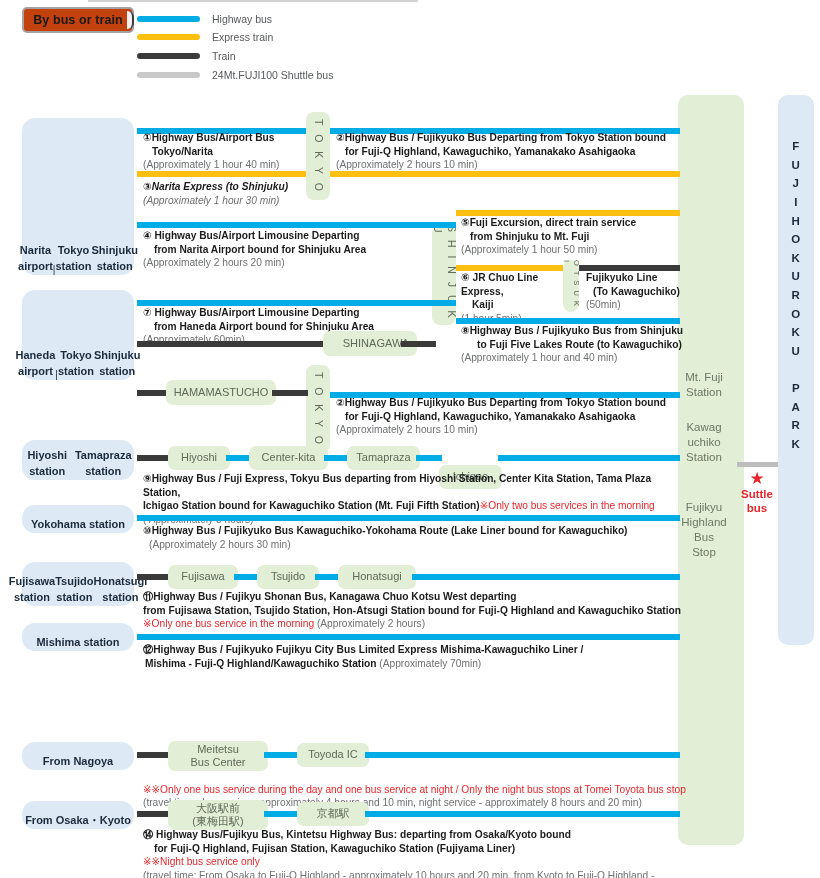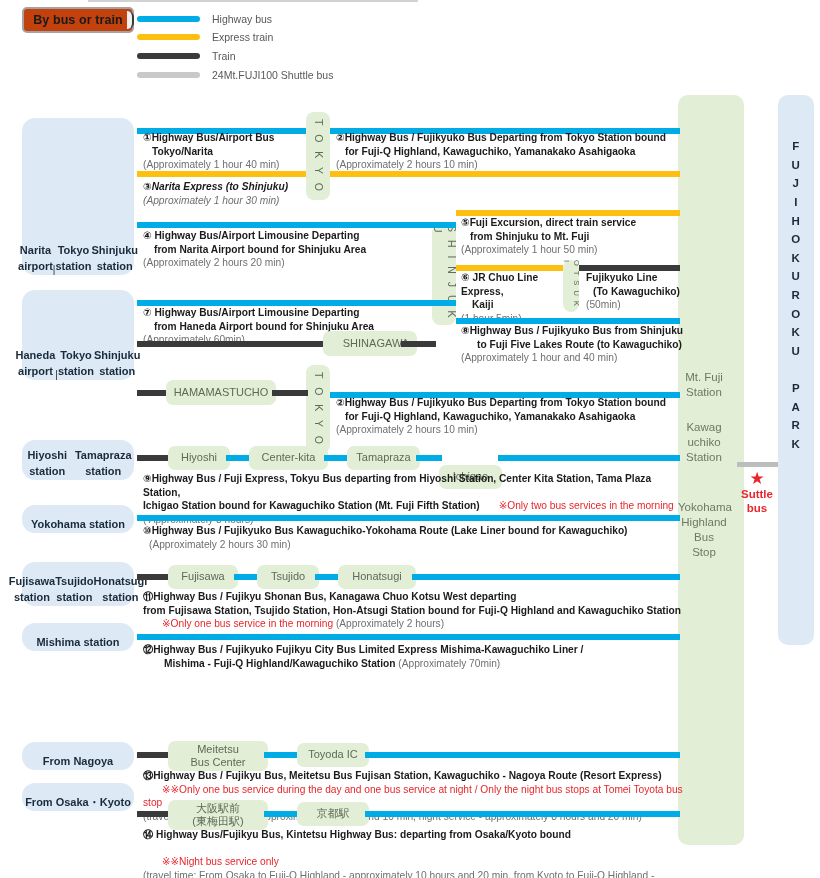--- a/index.html
+++ b/index.html
@@ -52,21 +52,21 @@
     position:absolute;background:#e2eed6;border-radius:8px;
     display:flex;flex-direction:column;align-items:center;justify-content:center;
     font-size:10.5px;color:#5d6b58;letter-spacing:.5px;line-height:1.32;
   }
   .vpill.small{font-size:7.5px;line-height:1.35;}
 
   
   .txt{position:absolute;font-size:10.2px;color:#1b1b1b;line-height:1.34;}
   .txt b,.txt .bold{font-weight:bold;}
   .txt .dim{color:#6d6f71;font-weight:normal;}
-  .txt .red{color:#e8262b;font-weight:normal;padding-left:19px;}
+  .txt .red{color:#e8262b;font-weight:normal;}
 
   
   .greencol{
     position:absolute;left:678px;top:95px;width:66px;height:750px;
     background:#e2eed6;border-radius:10px;
   }
   .greencol .cap{
     position:absolute;left:0;width:52px;text-align:center;
     font-size:11.5px;color:#6b7a66;line-height:1.3;
   }
@@ -115,21 +115,21 @@
   <div class="cap" style="top:275px;">
     <span>Mt. Fuji</span><br>
     <span>Station</span>
   </div>
   <div class="cap" style="top:325px;">
     <span>Kawag</span><br>
     <span>uchiko</span><br>
     <span>Station</span>
   </div>
   <div class="cap" style="top:405px;">
-    <span>Yokohama</span><br>
+    <span>Fujikyu</span><br>
     <span>Highland</span><br>
     <span>Bus</span><br>
     <span>Stop</span>
   </div>
 </div>
 
 <div class="shuttle"></div>
 <div class="shuttle-lbl">
   <span class="star">★</span>
   <span>Suttle</span><br>
@@ -298,51 +298,51 @@
   <span class="bold">from Fujisawa Station, Tsujido Station, Hon-Atsugi Station bound for Fuji-Q Highland and Kawaguchiko Station</span><br>
   <span class="red">※Only one bus service in the morning</span> <span class="dim">(Approximately 2 hours)</span>
 </div>
 
 <div class="group" style="top:623px;height:28px;width:112px;">
   <span>Mishima station</span>
 </div>
 <div class="line cyan" style="left:137px;top:634px;width:543px;"></div>
 <div class="txt" style="left:143px;top:643px;width:545px;">
   <span class="bold"><span>⑫</span><span>Highway Bus / Fujikyuko Fujikyu City Bus Limited Express Mishima-Kawaguchiko Liner /</span></span><br>
-  <span class="bold" style="margin-left:21px;display:inline-block;">Mishima - Fuji-Q Highland/Kawaguchiko Station</span> <span class="dim">(Approximately 70min)</span>
+  <span class="bold" style="margin-left:2px;display:inline-block;">Mishima - Fuji-Q Highland/Kawaguchiko Station</span> <span class="dim">(Approximately 70min)</span>
 </div>
 
 <div class="group" style="top:742px;height:28px;width:112px;">
   <span>From Nagoya</span>
 </div>
 <div class="line black" style="left:137px;top:752px;width:35px;"></div>
 <div class="pill" style="left:168px;top:741px;width:100px;height:30px;flex-direction:column;">
   <span>Meitetsu</span>
   <span>Bus Center</span>
 </div>
 <div class="line cyan" style="left:264px;top:752px;width:36px;"></div>
 <div class="pill" style="left:297px;top:743px;width:72px;height:24px;">Toyoda IC</div>
 <div class="line cyan" style="left:365px;top:752px;width:315px;"></div>
 
 <div class="txt" style="left:143px;top:769px;width:545px;">
-  <span class="bold"><span>⑬</span><span>Highway Bus / Fujikyu Bus, Meitetsu Bus Fujisan Station, Kawaguchiko - Nagoya Route (Resort Express)</span></span><br>
+  <br>
   <span class="red">※※Only one bus service during the day and one bus service at night / Only the night bus stops at Tomei Toyota bus stop</span><br>
   <span class="dim">(travel time: day service - approximately 4 hours and 10 min, night service - approximately 8 hours and 20 min)</span>
 </div>
 
-<div class="group" style="top:783px;height:28px;width:112px;">
+<div class="group" style="top:801px;height:28px;width:112px;">
   <span>From Osaka・Kyoto</span>
 </div>
 <div class="line black" style="left:137px;top:811px;width:35px;"></div>
 <div class="pill" style="left:168px;top:800px;width:100px;height:30px;flex-direction:column;">
   <span>大阪駅前</span>
   <span>(東梅田駅)</span>
 </div>
 <div class="line cyan" style="left:264px;top:811px;width:36px;"></div>
 <div class="pill" style="left:297px;top:802px;width:72px;height:24px;">京都駅</div>
 <div class="line cyan" style="left:365px;top:811px;width:315px;"></div>
 
 <div class="txt" style="left:143px;top:828px;width:560px;">
   <span class="bold"><span>⑭</span> <span>Highway Bus/Fujikyu Bus, Kintetsu Highway Bus: departing from Osaka/Kyoto bound</span></span><br>
-  <br>
+  <span class="bold" style="margin-left:11px;display:inline-block;">for Fuji-Q Highland, Fujisan Station, Kawaguchiko Station (Fujiyama Liner)</span><br>
   <span class="red">※※Night bus service only</span><br>
   <span class="dim">(travel time: From Osaka to Fuji-Q Highland - approximately 10 hours and 20 min, from Kyoto to Fuji-Q Highland - Approximately 9 hours and 20 min)</span>
 </div>
 
 </body></html>

